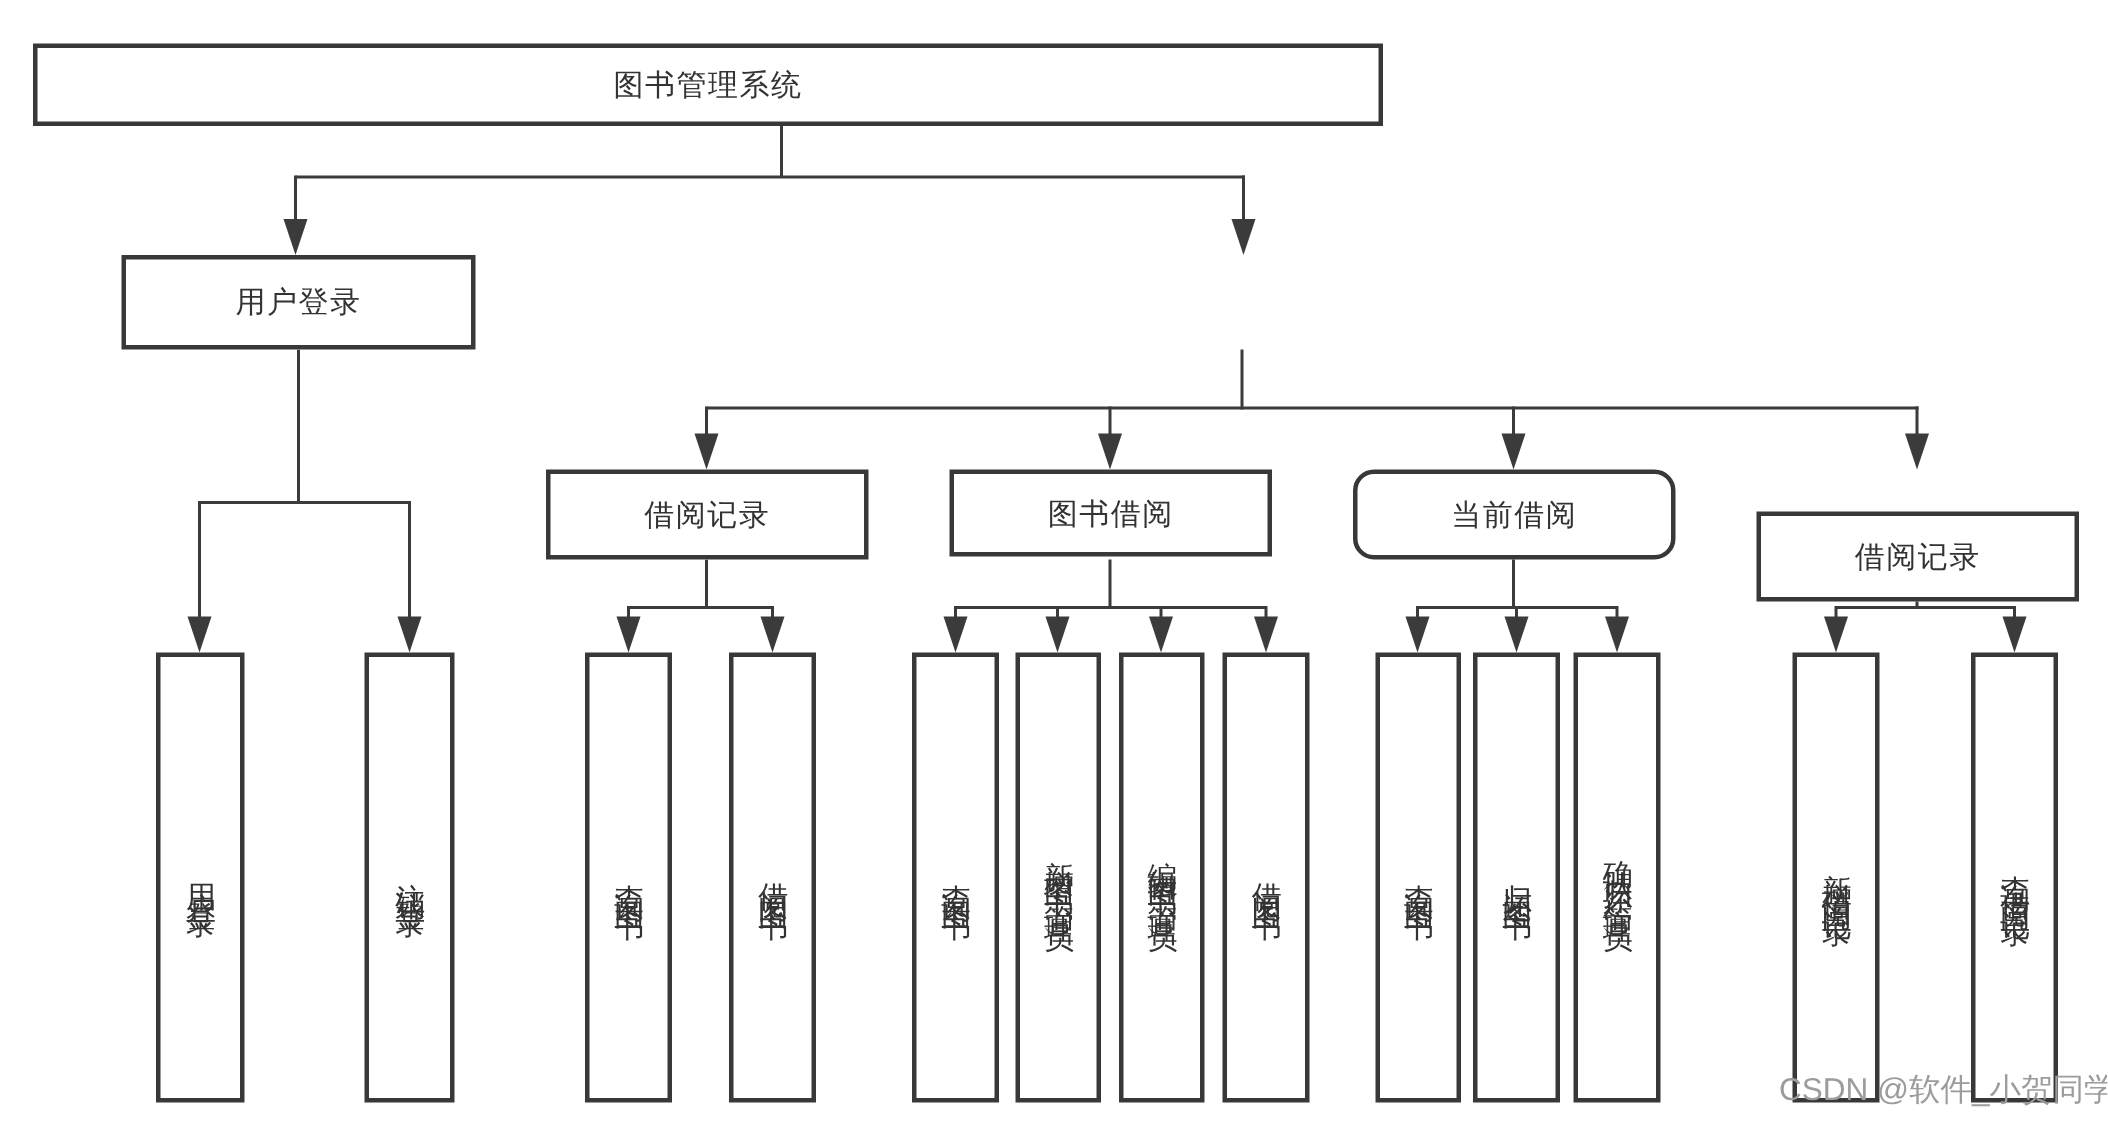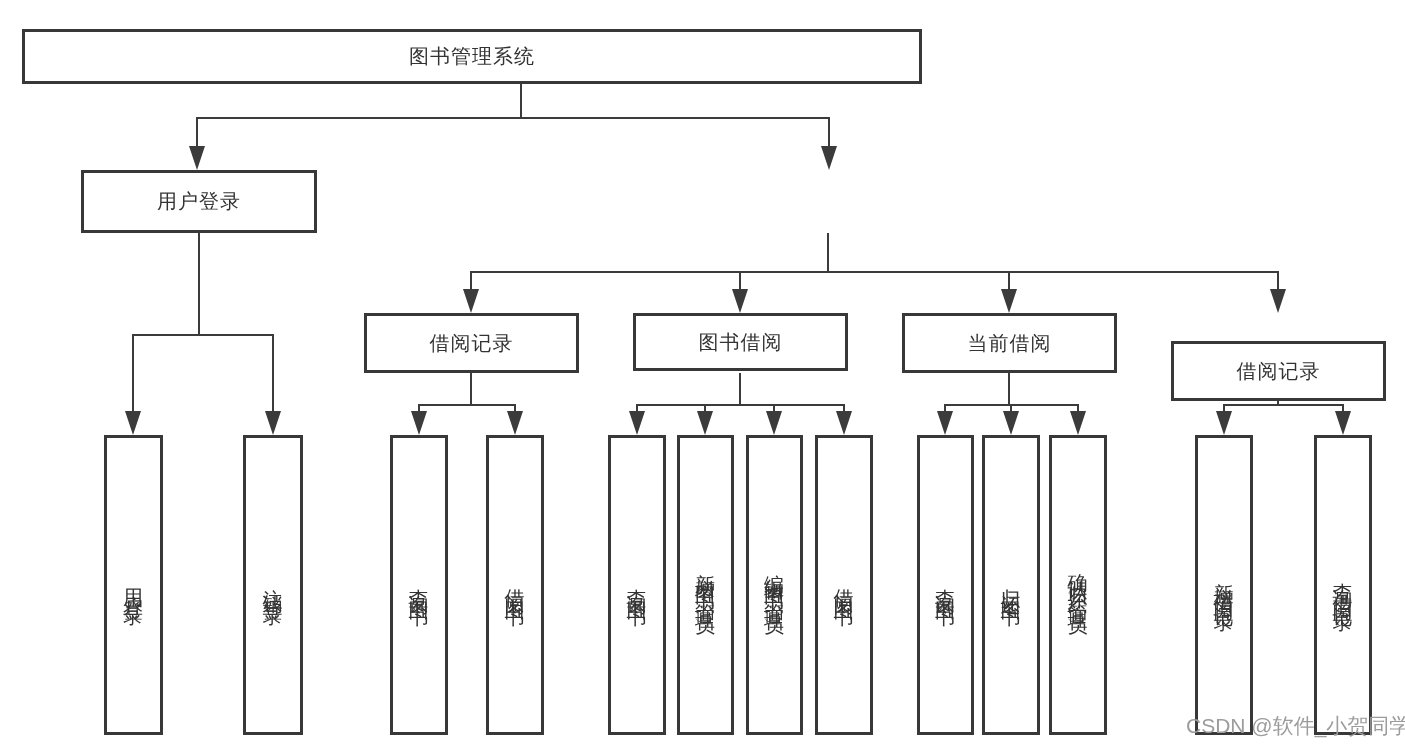--- a/index.html
+++ b/index.html
@@ -142,21 +142,21 @@
   <div class="node" style="left:81px; top:170px; width:236px; height:63px;">
     <span>用户登录</span>
   </div>
 
   <div class="node" style="left:364px; top:313px; width:215px; height:60px;">
     <span>借阅记录</span>
   </div>
   <div class="node" style="left:633px; top:313px; width:215px; height:58px;">
     <span>图书借阅</span>
   </div>
-  <div class="node" style="left:902px; top:313px; width:215px; height:60px;">
+  <div class="node" style="left:902px; top:313px; width:215px; height:60px;border-radius:14px;">
     <span>当前借阅</span>
   </div>
   <div class="node" style="left:1171px; top:313px; width:215px; height:60px;margin-top:28px;">
     <span>借阅记录</span>
   </div>
 
   <div class="node node-v" style="left:104px; top:435px; width:59px; height:300px;">
     <span class="vtext">用户登录</span>
   </div>
   <div class="node node-v" style="left:243px; top:435px; width:60px; height:300px;">

